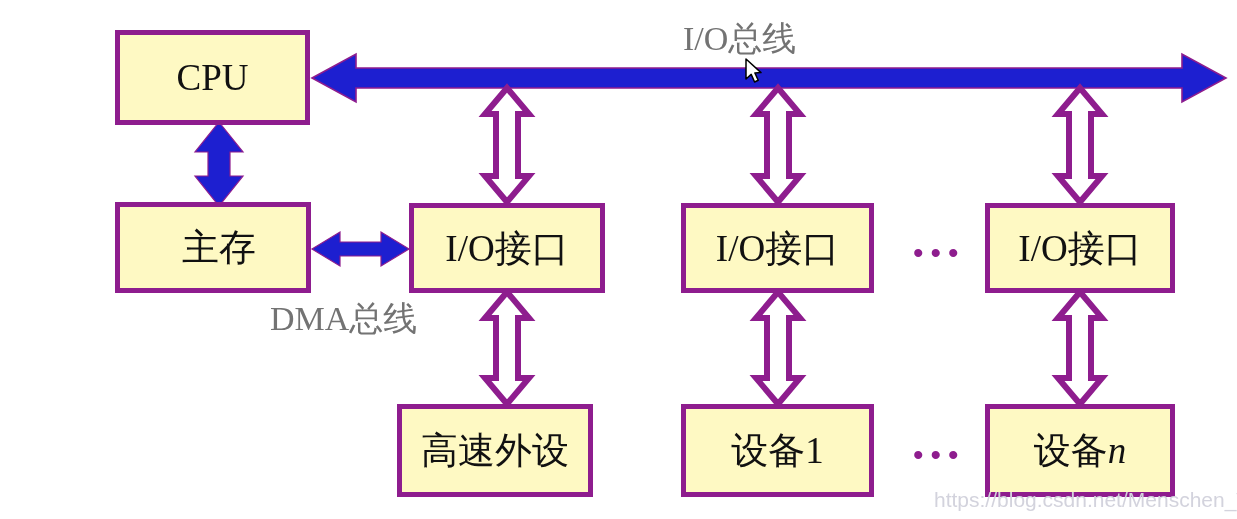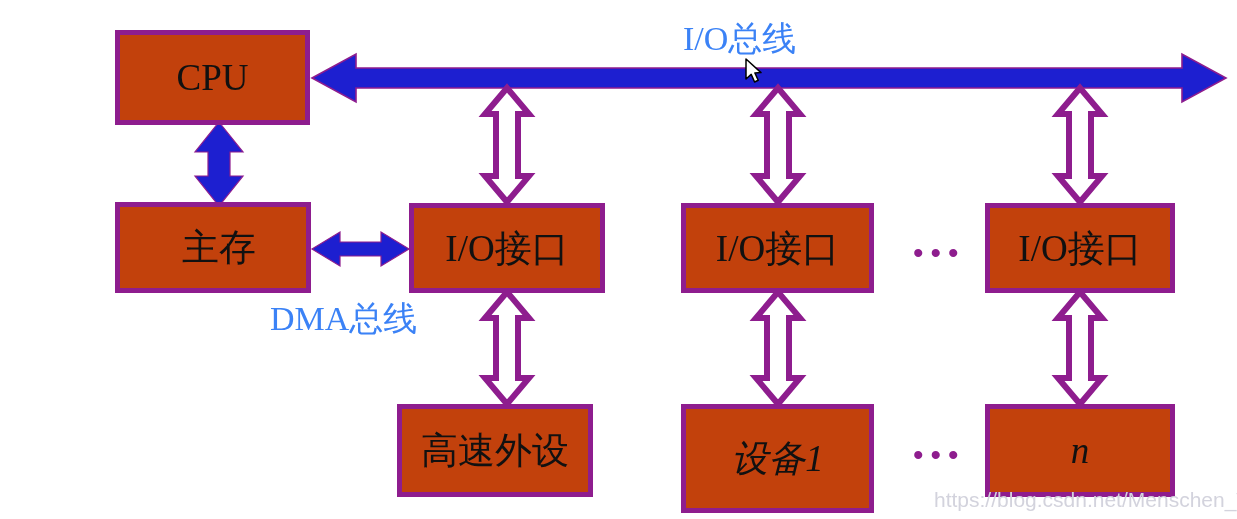--- a/index.html
+++ b/index.html
@@ -17,38 +17,38 @@
   }
   #svg-layer {
     position: absolute;
     left: 0; top: 0;
     width: 1237px;
     height: 519px;
   }
   .node {
     position: absolute;
     box-sizing: border-box;
-    background: #c2410c;
+    background: #fef9c3;
     border: 5px solid #8e1d8e;
     display: flex;
     align-items: center;
     justify-content: center;
     color: #111111;
     font-family: "Liberation Serif", "DejaVu Serif", serif;
     font-size: 37px;
     line-height: 1;
     white-space: nowrap;
     z-index: 4;
   }
   .node-label { display: inline-block; }
   .node .ital { font-style: italic; }
 
   .bus-label {
     position: absolute;
-    color: #3b82f6;
+    color: #737373;
     font-family: "Liberation Serif", "DejaVu Serif", serif;
     font-size: 34px;
     line-height: 1;
     white-space: nowrap;
     z-index: 6;
   }
 
   .ellipsis {
     position: absolute;
     color: #8e1d8e;
@@ -129,25 +129,26 @@
   </div>
 
   <div class="node" style="left:985px; top:203px; width:190px; height:90px;">
     <span class="node-label">I/O接口</span>
   </div>
 
   <div class="node" style="left:397px; top:404px; width:196px; height:93px;">
     <span class="node-label">高速外设</span>
   </div>
 
-  <div class="node" style="left:681px; top:404px; width:193px; height:109px;font-style:italic;">
+  <div class="node" style="left:681px; top:404px; width:193px; height:93px;">
     <span class="node-label">设备1</span>
   </div>
 
   <div class="node" style="left:985px; top:404px; width:190px; height:93px;">
+    <span class="node-label">设备</span>
       <span class="ital">n</span>
   </div>
 
   <div class="bus-label" style="left:683px; top:22px;">
     <span>I/O总线</span>
   </div>
 
 
   <div class="bus-label" style="left:270px; top:302px;">
     <span>DMA总线</span>

